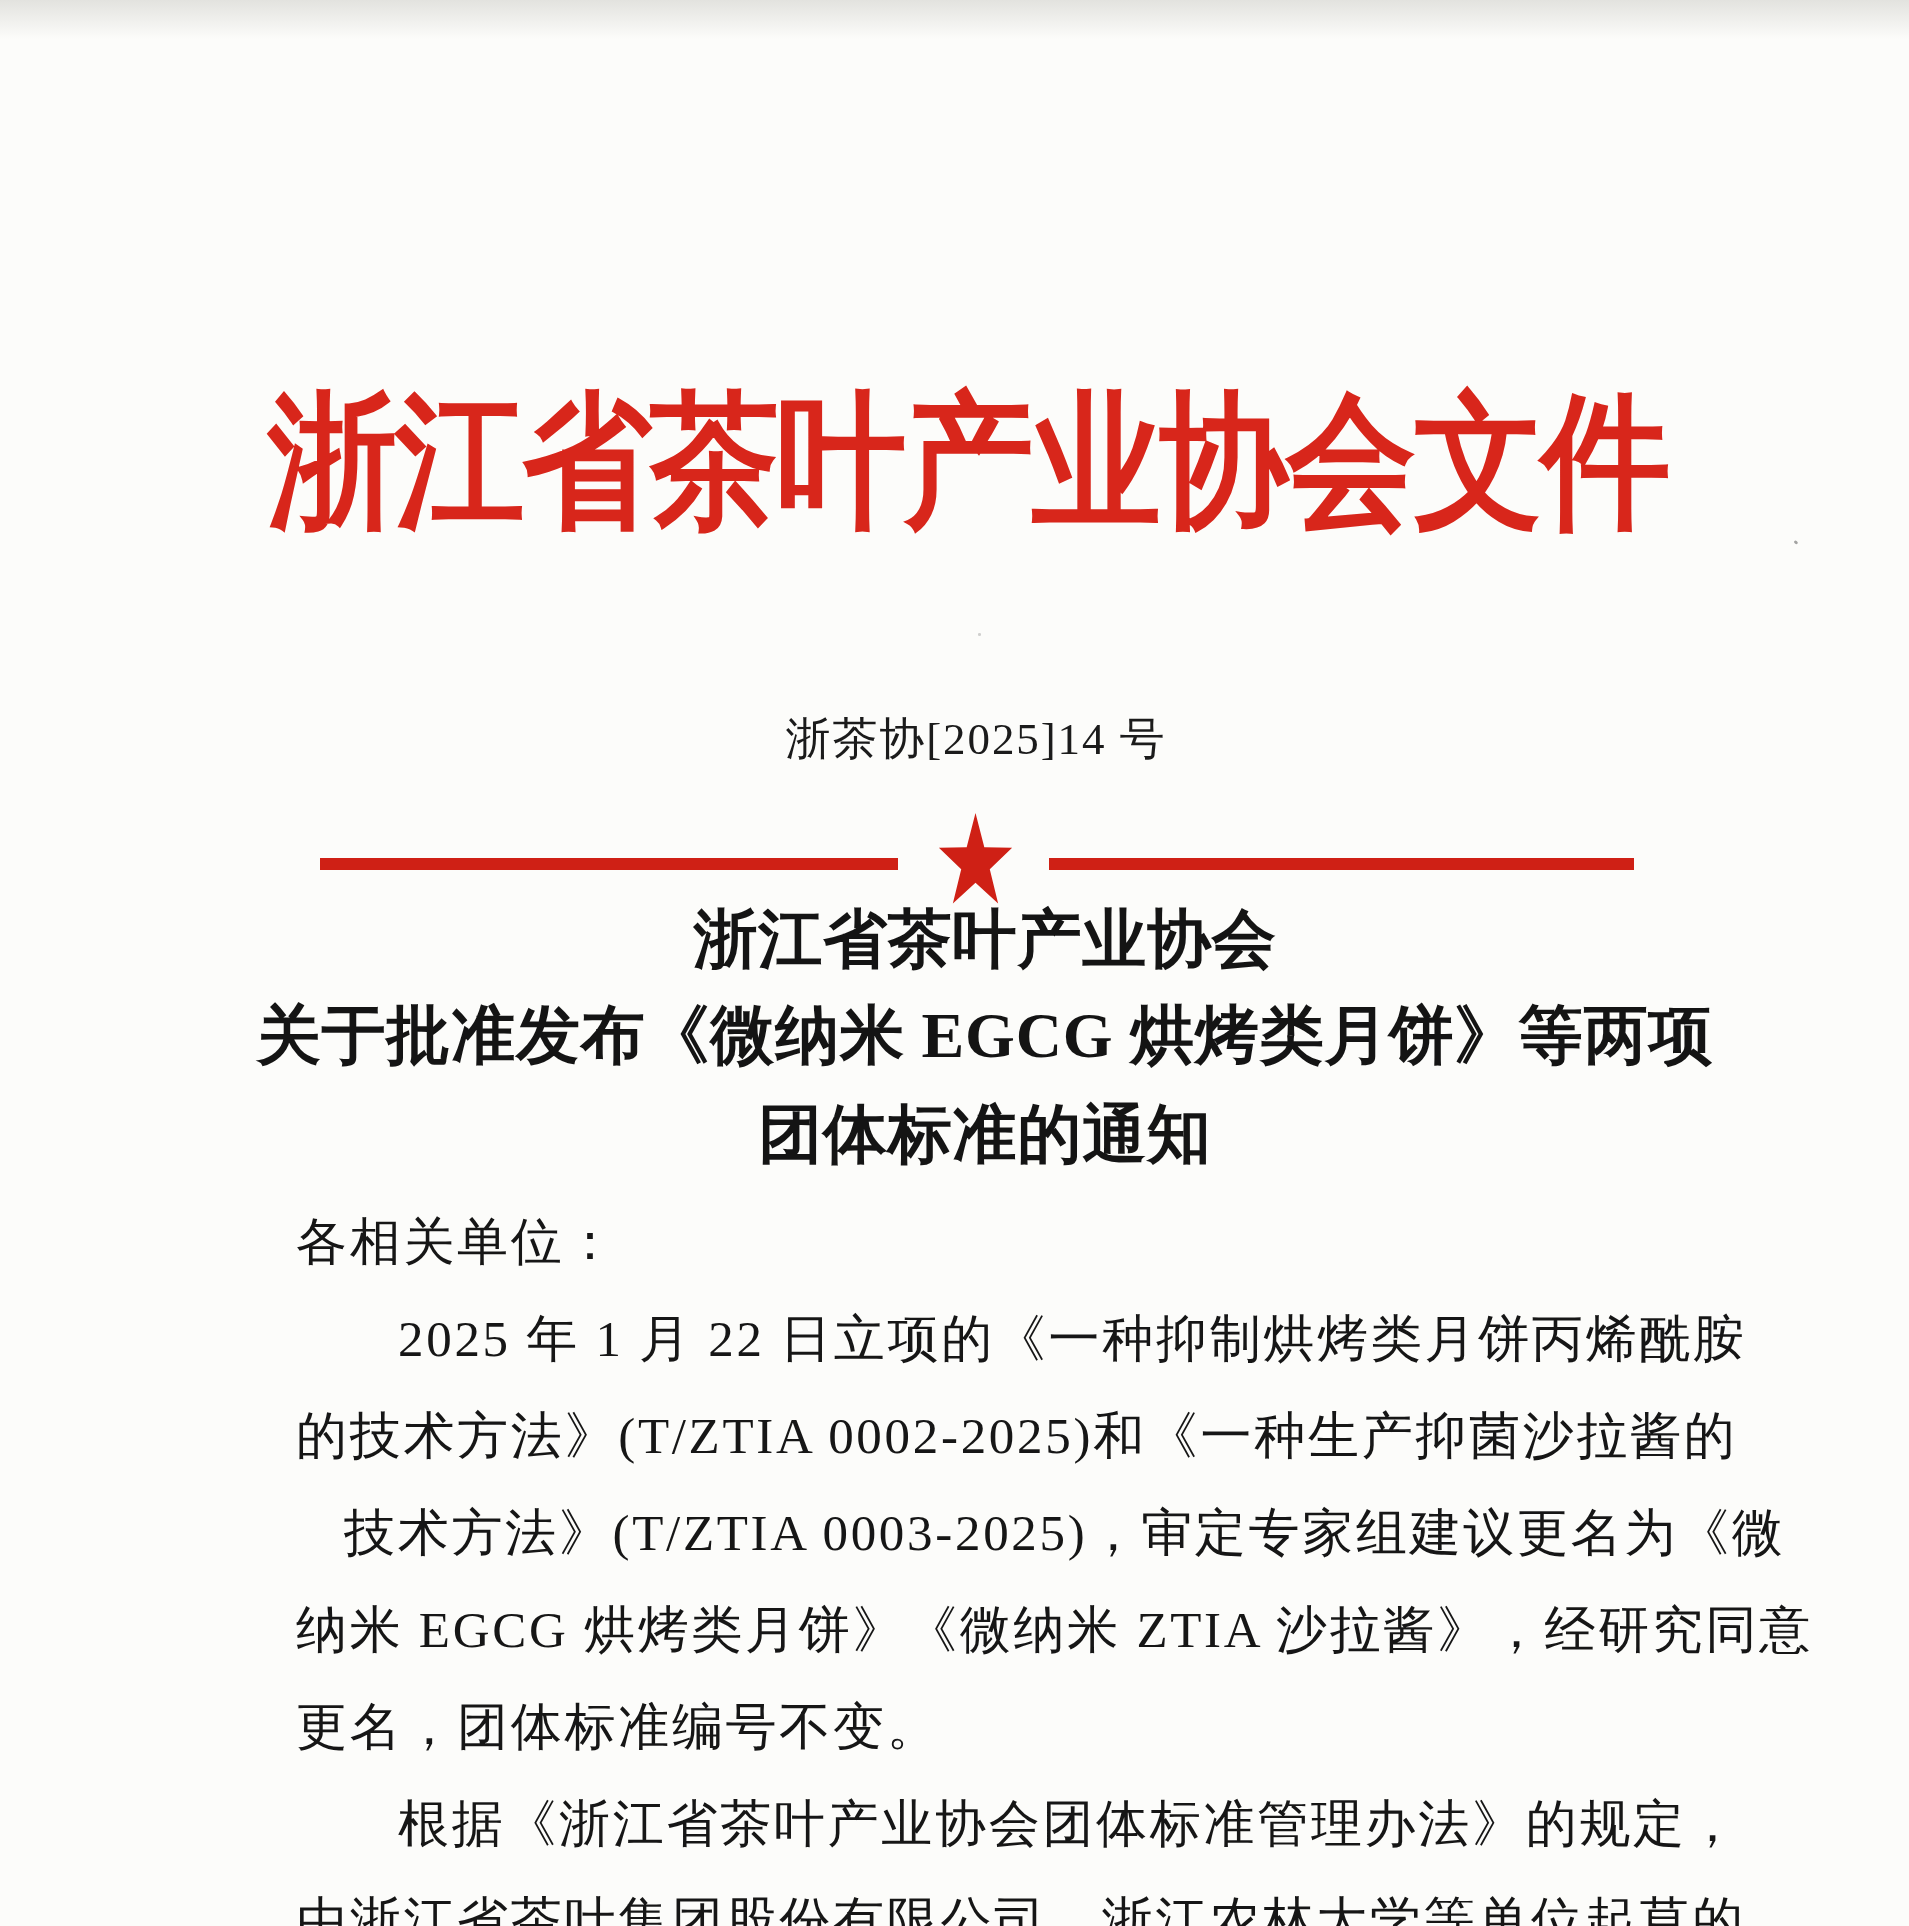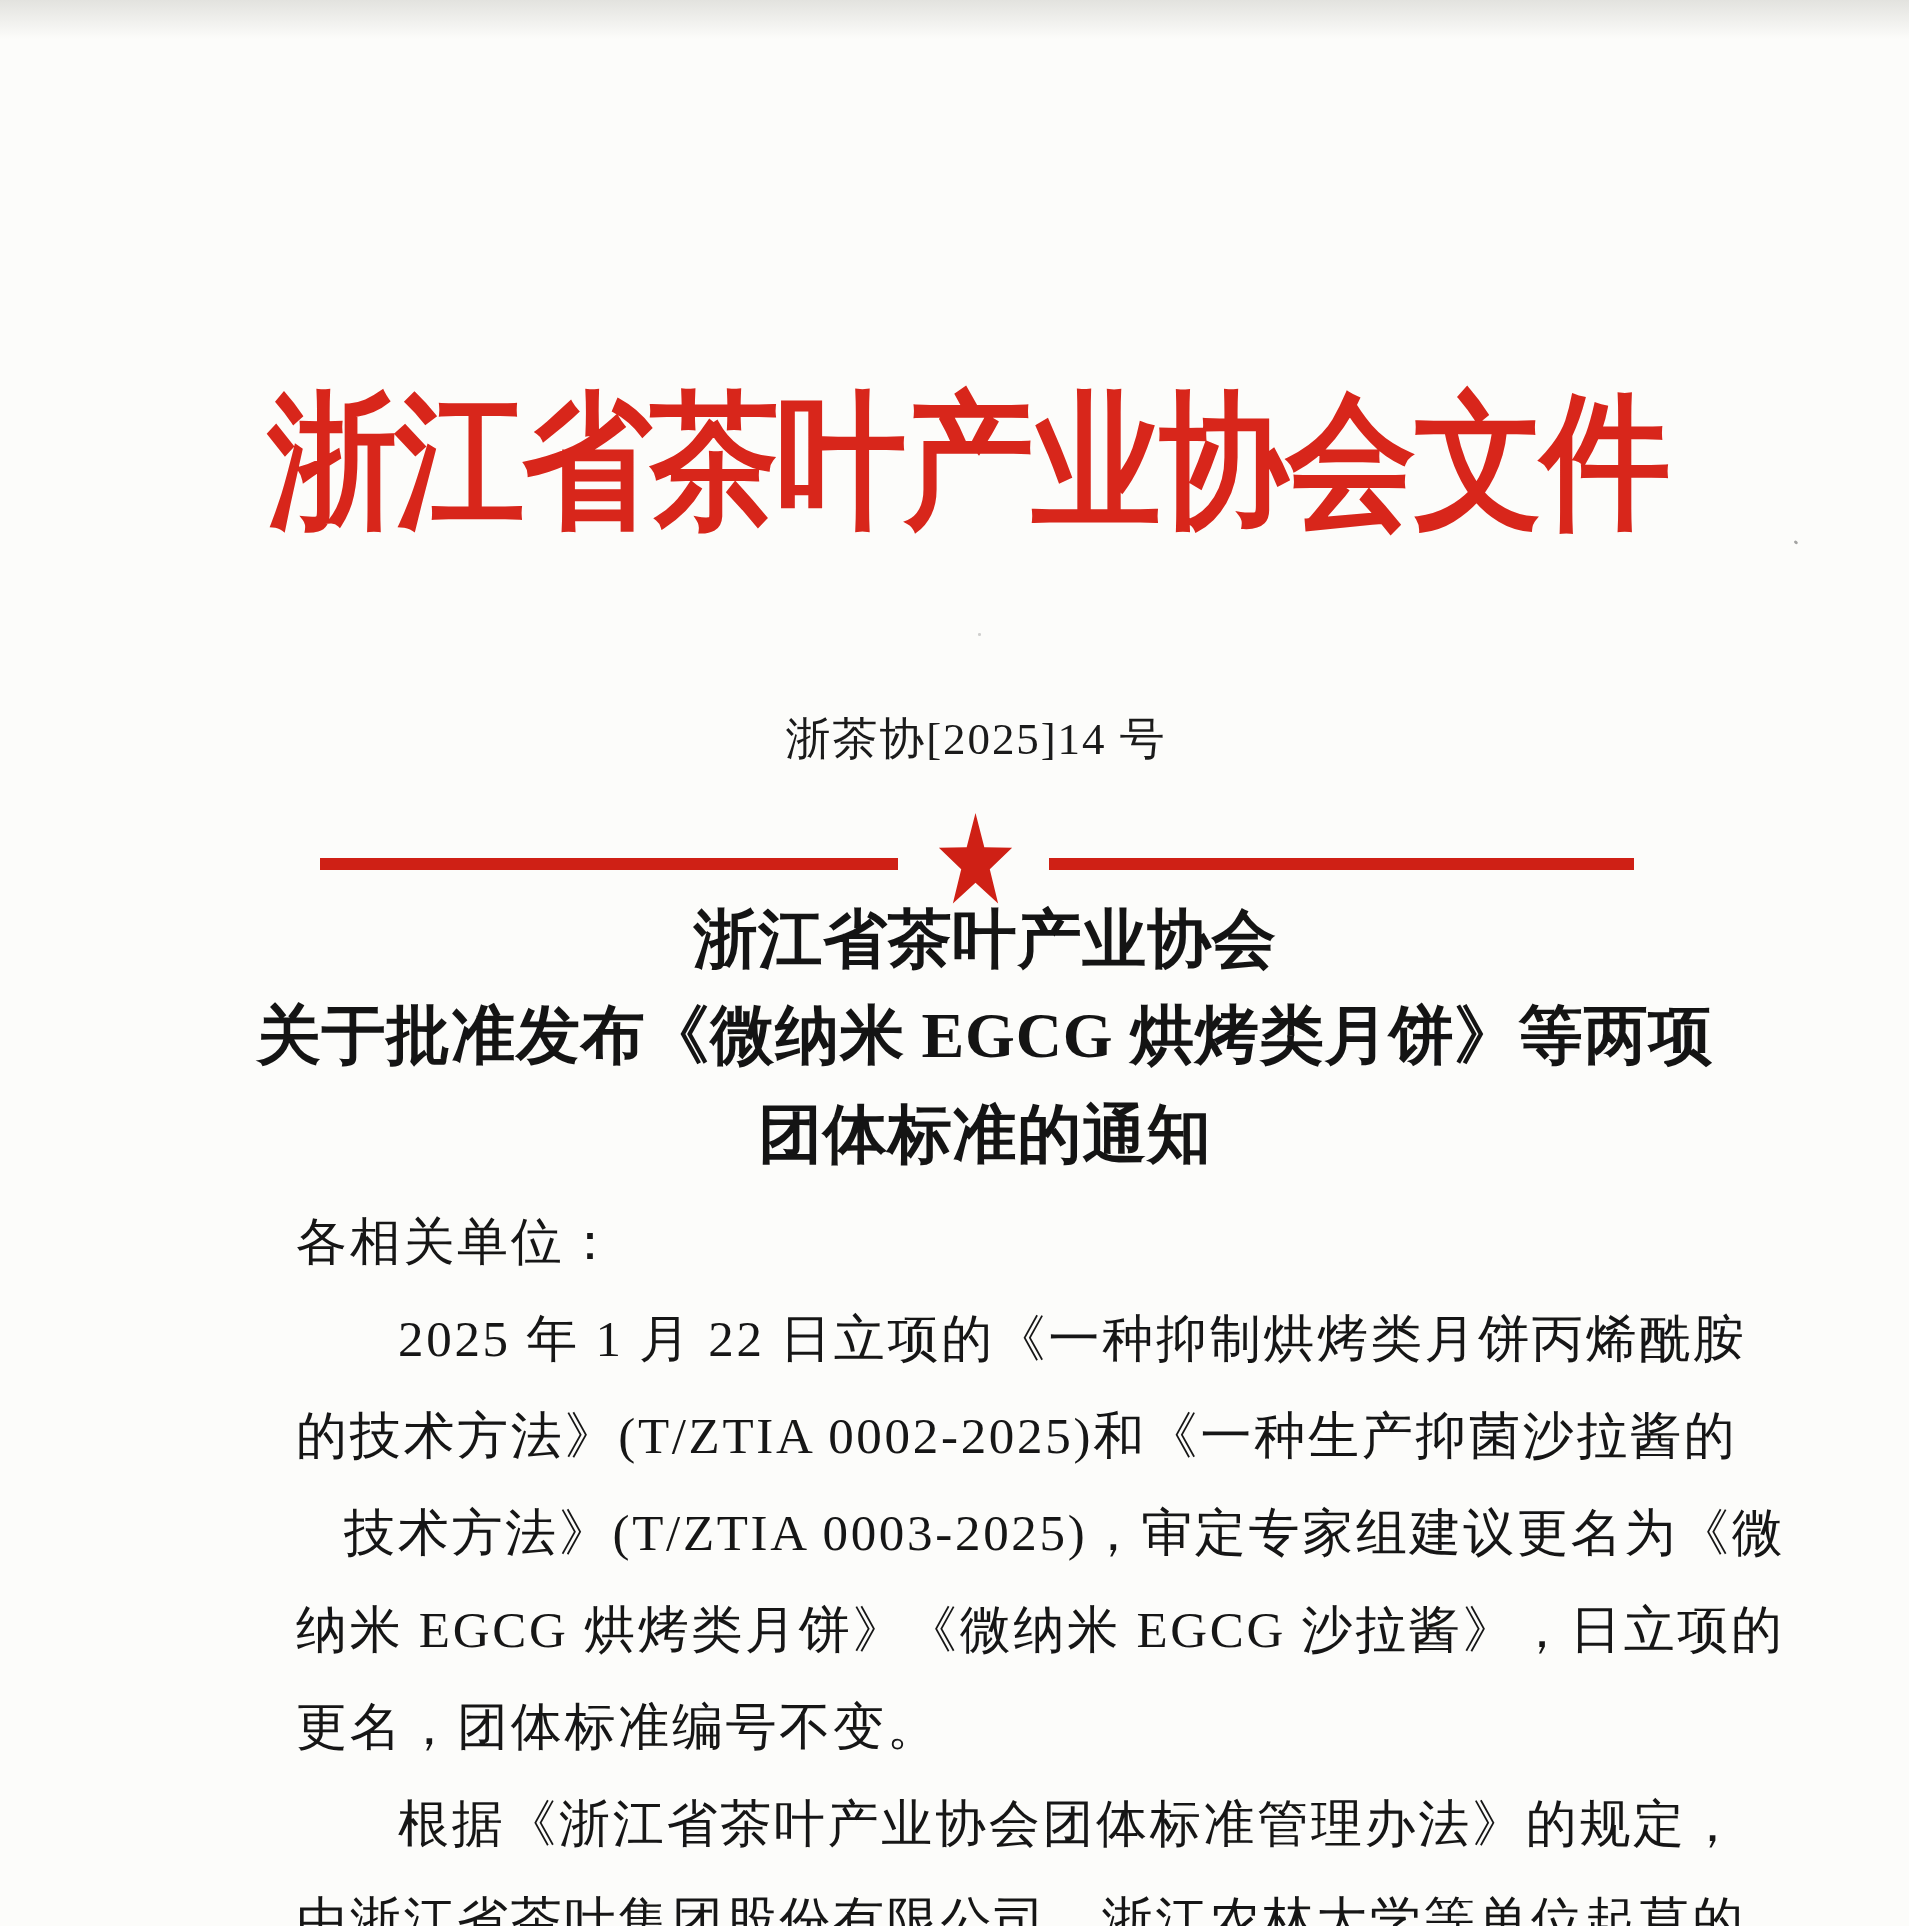--- a/index.html
+++ b/index.html
@@ -83,19 +83,19 @@
   </svg>
 
   <div class="title-line t1">浙江省茶叶产业协会</div>
   <div class="title-line t3">团体标准的通知</div>
   <div class="title-line t2">关于批准发布《微纳米 EGCG 烘烤类月饼》等两项</div>
 
   <div class="body-line bl0">各相关单位：</div>
   <div class="body-line bl1 indent">2025 年 1 月 22 日立项的《一种抑制烘烤类月饼丙烯酰胺</div>
   <div class="body-line bl2">的技术方法》(T/ZTIA 0002-2025)和《一种生产抑菌沙拉酱的</div>
   <div class="body-line bl3">技术方法》(T/ZTIA 0003-2025)，审定专家组建议更名为《微</div>
-  <div class="body-line bl4">纳米 EGCG 烘烤类月饼》《微纳米 EGCG 沙拉酱》，日立项的</div>
+  <div class="body-line bl4">纳米 EGCG 烘烤类月饼》《微纳米 ZTIA 沙拉酱》，经研究同意</div>
   <div class="body-line bl5">更名，团体标准编号不变。</div>
   <div class="body-line bl6 indent">根据《浙江省茶叶产业协会团体标准管理办法》的规定，</div>
   <div class="body-line bl7">由浙江省茶叶集团股份有限公司、浙江农林大学等单位起草的</div>
 
 </div>
 
 
 </body></html>

